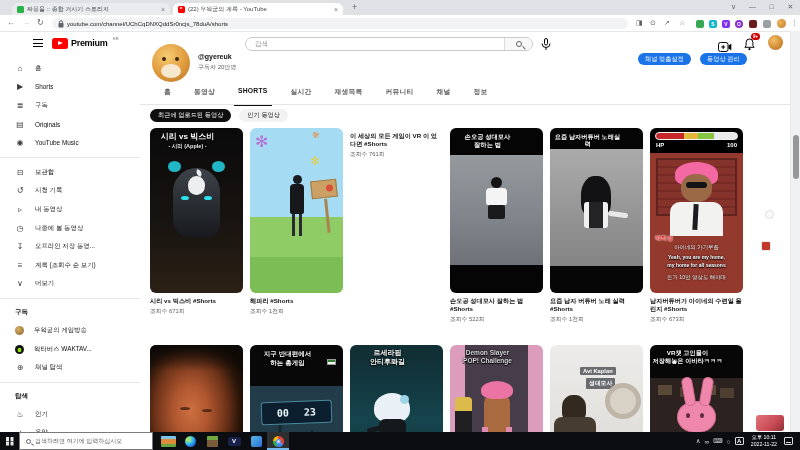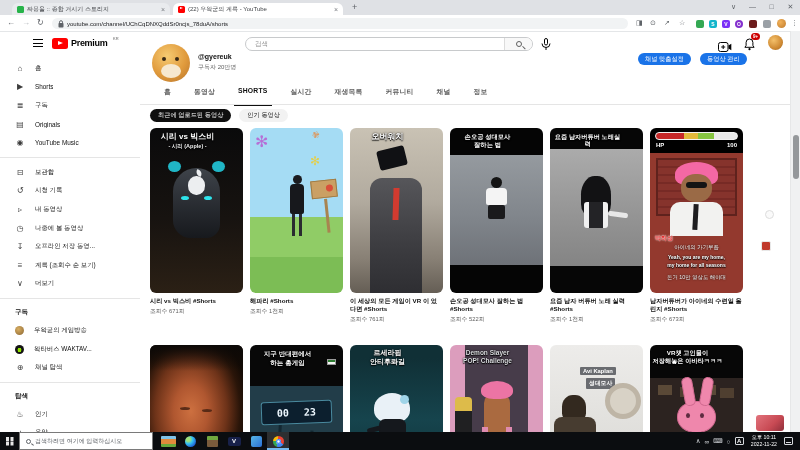--- a/index.html
+++ b/index.html
@@ -381,24 +381,20 @@
       <span class="fl fl2">✻</span>
       <span class="fl fl3">✾</span>
       <div class="t2girl"></div>
       <div class="t2sign"></div>
     </div>
     <div class="vtitle">해파리 #Shorts</div>
     <div class="views">조회수 1천회</div>
   </div>
 
   <div class="card">
-    <div class="thumb t3">
-      <div class="t3guy"></div>
-      <div class="thov a">오버워치</div>
-    </div>
     <div class="vtitle">이 세상의 모든 게임이 VR 이 었다면 #Shorts</div>
     <div class="views">조회수 761회</div>
   </div>
 
   <div class="card">
     <div class="thumb t4">
       <div class="t4room"></div>
       <div class="t4guy"></div>
       <div class="thov a">손오공 성대모사</div>
       <div class="thov b">잘하는 법</div>

